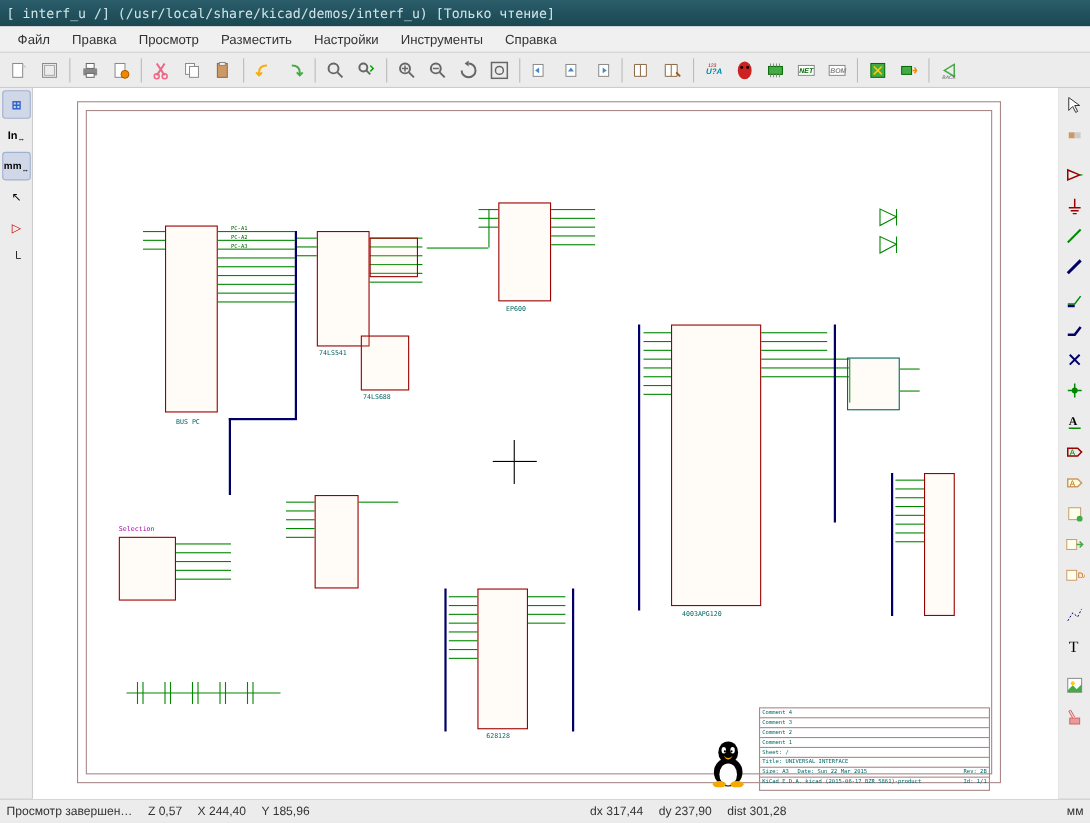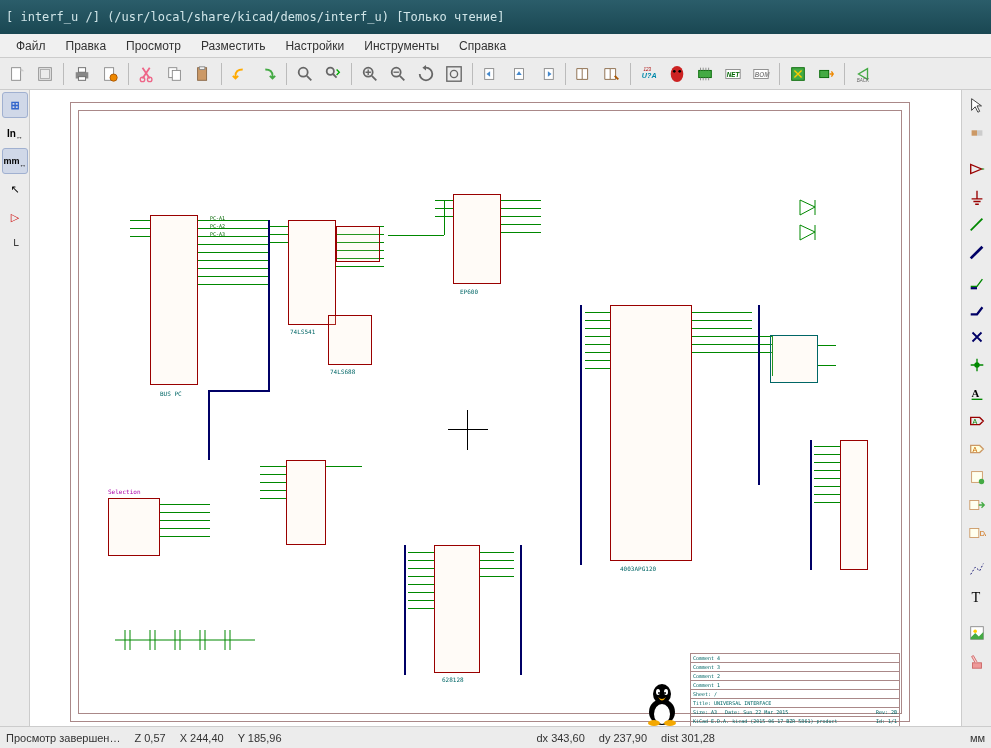--- a/index.html
+++ b/index.html
@@ -1,17 +1,17 @@
 <!DOCTYPE html>
 <html><head>
 <meta charset="utf-8">
 <style>
 * { box-sizing: border-box; margin: 0; padding: 0; }
 body { font-family: sans-serif; font-size: 12px; width: 991px; height: 748px; overflow: hidden; background: #e8e8e8; display: flex; flex-direction: column; }
-.titlebar { background: linear-gradient(#2b5d6a, #1a4752); color: #d0e5e8; height: 34px; display: flex; align-items: center; padding: 0 6px; font-family: monospace; font-size: 12px; }
+.titlebar { background: linear-gradient(#2b5d6a, #1a4752); color: #d0e5e8; height: 24px; display: flex; align-items: center; padding: 0 6px; font-family: monospace; font-size: 12px; }
 .menubar { background: #f0f0f0; height: 24px; display: flex; align-items: center; padding: 0 8px; gap: 4px; border-bottom: 1px solid #ccc; }
 .menubar .menu-item { padding: 2px 8px; cursor: pointer; color: #333; }
 .toolbar { background: #ececec; height: 32px; display: flex; align-items: center; padding: 2px 4px; gap: 2px; border-bottom: 1px solid #ccc; }
 .toolbar .btn { width: 26px; height: 26px; display: flex; align-items: center; justify-content: center; border: 1px solid transparent; border-radius: 3px; cursor: pointer; font-size: 14px; font-style: italic; }
 .toolbar .sep { width: 1px; height: 22px; background: #bbb; margin: 0 3px; }
 .main { flex: 1; display: flex; overflow: hidden; }
 .left-toolbar { width: 30px; background: #ececec; border-right: 1px solid #ccc; display: flex; flex-direction: column; padding: 2px; gap: 2px; }
 .left-toolbar .lbtn { width: 26px; height: 26px; display: flex; align-items: center; justify-content: center; border: 1px solid transparent; border-radius: 3px; cursor: pointer; font-size: 11px; }
 .left-toolbar .lbtn.active { background: #d0d8e8; border-color: #a0b0d0; }
 .right-toolbar { width: 30px; background: #ececec; border-left: 1px solid #ccc; display: flex; flex-direction: column; padding: 2px; gap: 2px; }
@@ -571,18 +571,18 @@
       </div>
   </div>
 </div>
 
 <div class="statusbar">
   <div class="cell">Просмотр завершен…</div>
   <div class="cell">Z 0,57</div>
   <div class="cell">X 244,40</div>
   <div class="cell">Y 185,96</div>
   <div class="spacer"></div>
-  <div class="cell">dx 343,60</div>
+  <div class="cell">dx 317,44</div>
   <div class="cell">dy 237,90</div>
   <div class="cell">dist 301,28</div>
   <div class="spacer"></div>
   <div class="cell">мм</div>
 </div>
 
 </body></html>

